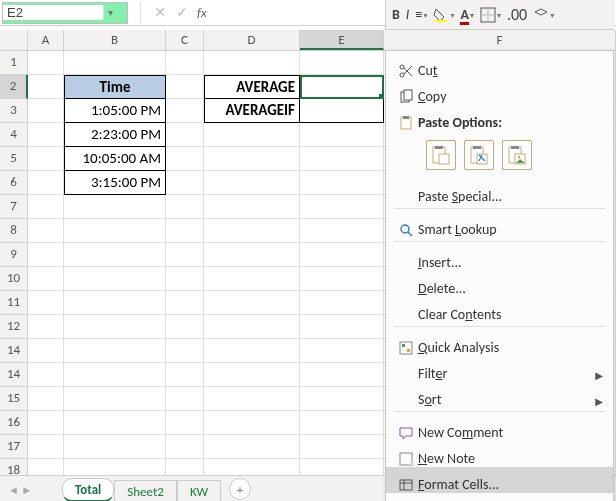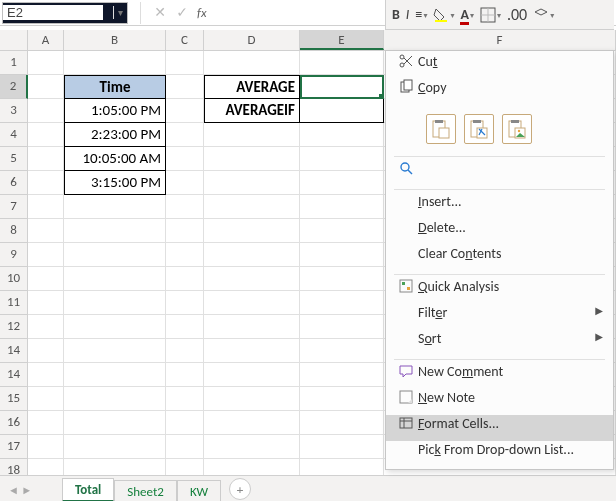--- a/index.html
+++ b/index.html
@@ -23,23 +23,22 @@
     border-bottom: 1px solid #d0d0d0;
     background: #fff;
     width: 616px;
   }
   .name-box-wrap {
     display: flex;
     align-items: center;
     border: 1px solid #bfbfbf;
     height: 22px;
     margin: 0 4px 0 2px;
-    background: #0f172a;
+    background: #86efac;
     width: 126px;
-    justify-content: space-between;
   }
   .name-box {
     border: none;
     outline: none;
     font-size: 13px;
     padding: 0 4px;
     width: 100px;
     color: #444;
   }
   .name-box-dd {
@@ -196,20 +195,21 @@
     background: #f3f2f1;
     color: #15803d;
     position: relative;
     top: 1px;
   }
   .tab.active {
     background: #fff;
     border-bottom: 2px solid #217346;
     font-weight: bold;
     color: #217346;
+    border-radius: 10px;
   }
   .new-sheet {
     width: 22px; height: 22px;
     border: 1px solid #ccc;
     border-radius: 50%;
     display:flex; align-items:center; justify-content:center;
     margin-left: 8px;
     color: #888;
     font-size: 13px;
     background:#fff;
@@ -224,21 +224,21 @@
     width: 229px;
     background: #fcfcfc;
     border: 1px solid #c6c6c6;
     box-shadow: 2px 2px 6px rgba(0,0,0,0.15);
     padding: 2px 0;
     font-size: 14px;
     z-index: 50;
   }
   .ctx-item {
     display: flex;
-    align-items: flex-start;
+    align-items: flex-end;
     height: 26px;
     padding: 0 10px 0 8px;
     color: #333;
     position: relative;
   }
   .ctx-item.tall { height: 48px; }
   .ctx-item.highlight { background: #d5d5d5; }
   .ctx-icon {
     width: 24px;
     display:flex; align-items:center; justify-content:center;
@@ -524,20 +524,29 @@
   <div class="ctx-item">
     <span class="ctx-icon">
       <svg class="icon-svg" viewBox="0 0 16 16">
           <rect x="3" y="3" width="8" height="10" fill="none" stroke="#555"></rect>
           <rect x="6" y="1" width="8" height="10" fill="#fff" stroke="#555"></rect>
         </svg>
     </span>
     <span class="ctx-label"><span class="mn">C</span>opy</span>
   </div>
 
+  <div class="ctx-item">
+    <span class="ctx-icon">
+      <svg class="icon-svg" viewBox="0 0 16 16">
+          <rect x="3" y="2" width="10" height="12" fill="none" stroke="#c7a97a"></rect>
+          <rect x="5" y="1" width="6" height="3" fill="#888"></rect>
+        </svg>
+    </span>
+    <span class="ctx-label" style="font-weight:bold;">Paste Options:</span>
+  </div>
 
   <div class="ctx-item tall">
     <div class="paste-opts">
       <div class="paste-opt">
         <svg width="22" height="22" viewBox="0 0 22 22">
             <rect x="3" y="3" width="12" height="16" fill="none" stroke="#c7a97a"></rect>
             <rect x="5" y="2" width="8" height="3" fill="#888"></rect>
             <rect x="9" y="10" width="10" height="10" fill="#fff" stroke="#c7a97a"></rect>
           </svg>
       </div>
@@ -554,30 +563,35 @@
             <rect x="3" y="3" width="12" height="16" fill="none" stroke="#c7a97a"></rect>
             <rect x="5" y="2" width="8" height="3" fill="#888"></rect>
             <rect x="9" y="10" width="10" height="10" fill="#fff" stroke="#c7a97a"></rect>
             <circle cx="13" cy="13" r="1.2" fill="#e8a33d"></circle>
             <path d="M10 19 L14 15 L19 19 Z" fill="#4aa158"></path>
           </svg>
       </div>
     </div>
   </div>
 
+  <div class="ctx-item">
+    <span class="ctx-icon"></span>
+    <span class="ctx-label">Paste <span class="mn">S</span>pecial...</span>
+  </div>
 
   <div class="ctx-sep"></div>
 
   <div class="ctx-item">
     <span class="ctx-icon">
       <svg class="icon-svg" viewBox="0 0 16 16">
           <circle cx="7" cy="7" r="4" fill="none" stroke="#2a7bd1" stroke-width="1.4"></circle>
           <line x1="10" y1="10" x2="14" y2="14" stroke="#2a7bd1" stroke-width="1.4"></line>
         </svg>
     </span>
+    <span class="ctx-label">Smart <span class="mn">L</span>ookup</span>
   </div>
 
   <div class="ctx-sep"></div>
 
   <div class="ctx-item">
     <span class="ctx-icon"></span>
     <span class="ctx-label"><span class="mn">I</span>nsert...</span>
   </div>
 
   <div class="ctx-item">

